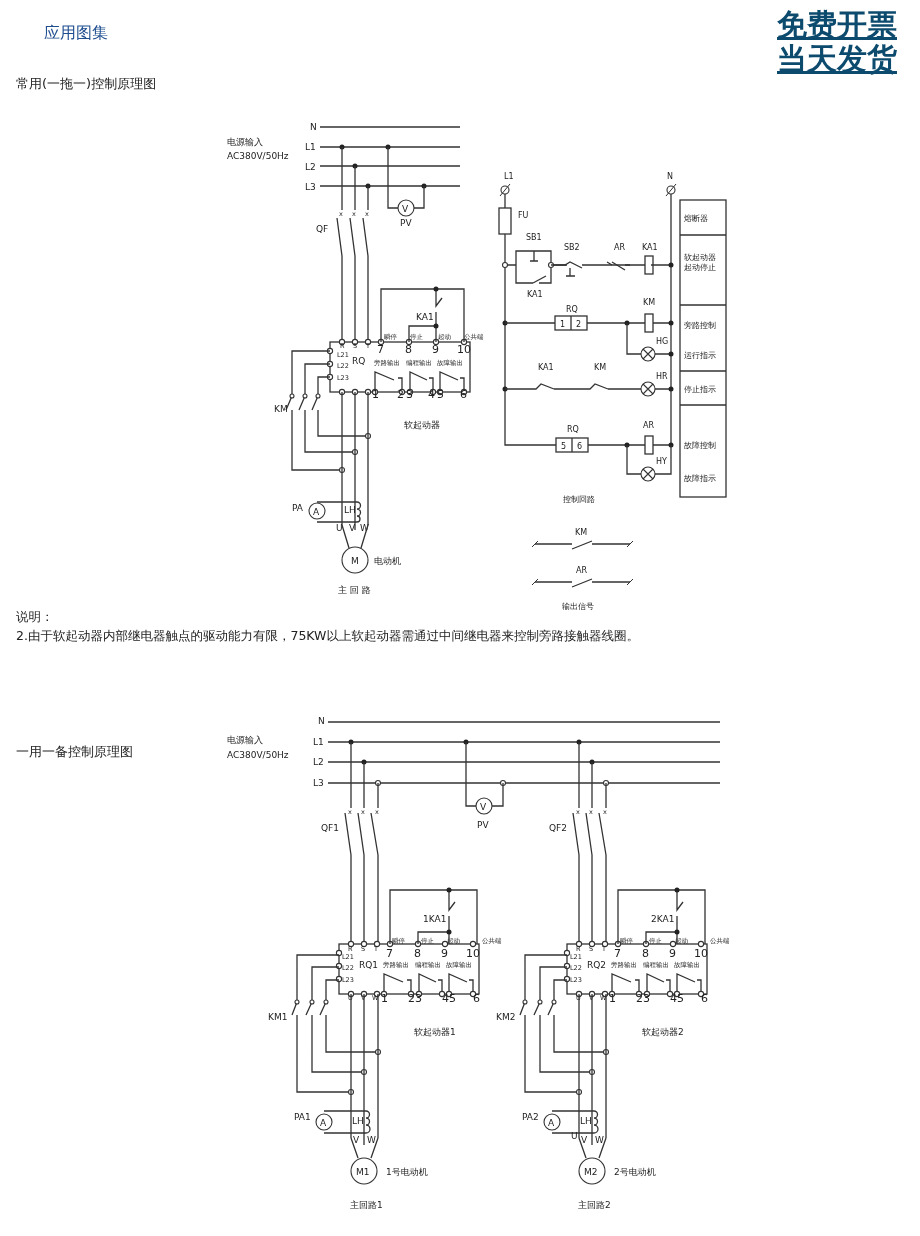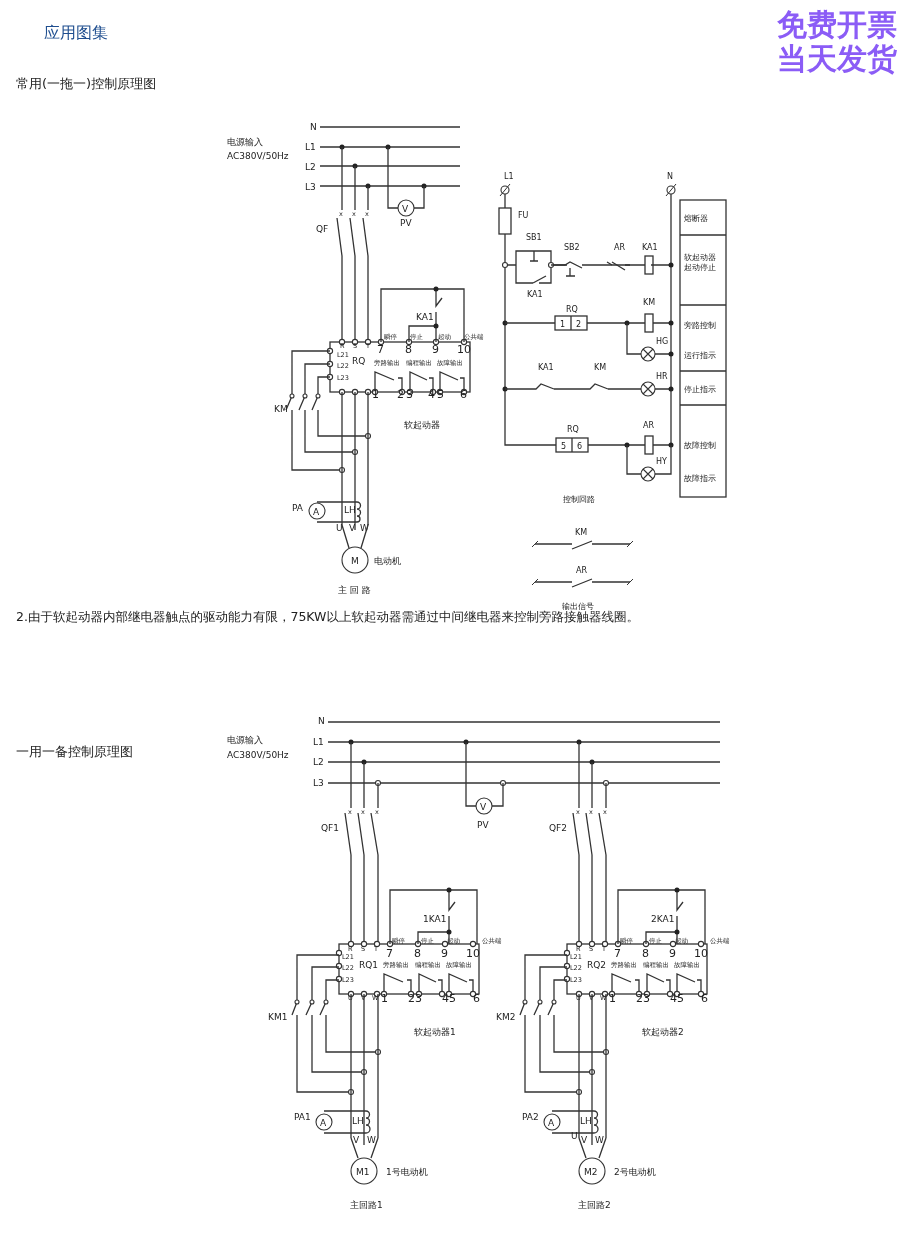--- a/index.html
+++ b/index.html
@@ -1,40 +1,41 @@
 <!DOCTYPE html>
 <html><head>
 <meta charset="utf-8">
 <style>
   html,body{margin:0;padding:0;background:#fff;}
   body{width:920px;height:1236px;position:relative;overflow:hidden;font-family:"DejaVu Sans","Liberation Sans",sans-serif;color:#222;}
   .abs{position:absolute;}
   .section-title{font-size:16px;color:#1f4e8f;margin-left:28px;}
   .sub-title{font-size:13px;color:#222;text-align:right;}
-  .promo{font-size:30px;font-weight:bold;color:#8b5cf6;letter-spacing:0px;line-height:34px;}
+  .promo{font-size:30px;font-weight:bold;color:#0c4a6e;letter-spacing:0px;line-height:34px;text-decoration:underline;}
   .note{font-size:12.5px;color:#222;line-height:19px;}
   svg{position:absolute;left:0;top:0;}
   svg text{font-family:"DejaVu Sans","Liberation Sans",sans-serif;fill:#222;}
   .w{stroke:#333;stroke-width:1.3;fill:none;}
   .d{fill:#222;}
   .o{fill:#fff;stroke:#333;stroke-width:1.1;}
   .t9{font-size:9px;}
   .t8{font-size:8px;}
   .t7{font-size:6.5px;}
   .t11{font-size:11px;}
 </style>
 </head>
 <body>
 
 <div class="abs section-title" style="left:16px;top:23px;">应用图集</div>
 <div class="abs promo" style="left:777px;top:8px;">免费开票</div>
 <div class="abs promo" style="left:777px;top:42px;">当天发货</div>
 <div class="abs sub-title" style="left:16px;top:75px;">常用(一拖一)控制原理图</div>
 
 <div class="abs note" style="left:16px;top:607px;">
+  <div>说明：</div>
   <div>2.由于软起动器内部继电器触点的驱动能力有限，75KW以上软起动器需通过中间继电器来控制旁路接触器线圈。</div>
 </div>
 <div class="abs sub-title" style="left:16px;top:695px;margin-top:48px;">一用一备控制原理图</div>
 
 <svg width="920" height="1236" viewBox="0 0 920 1236">
   <defs>
     <g id="ss">
 
       <rect x="0" y="0" width="140" height="50" class="w"></rect>
 

